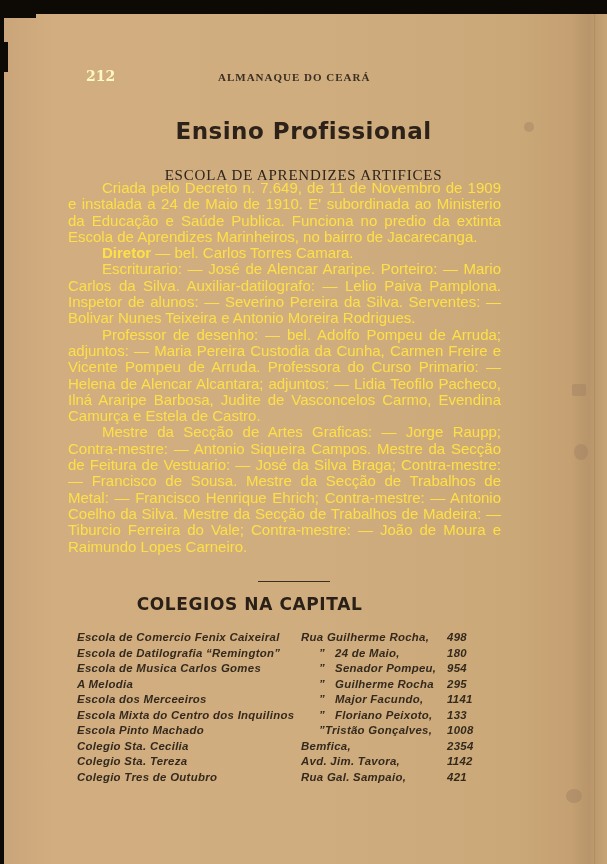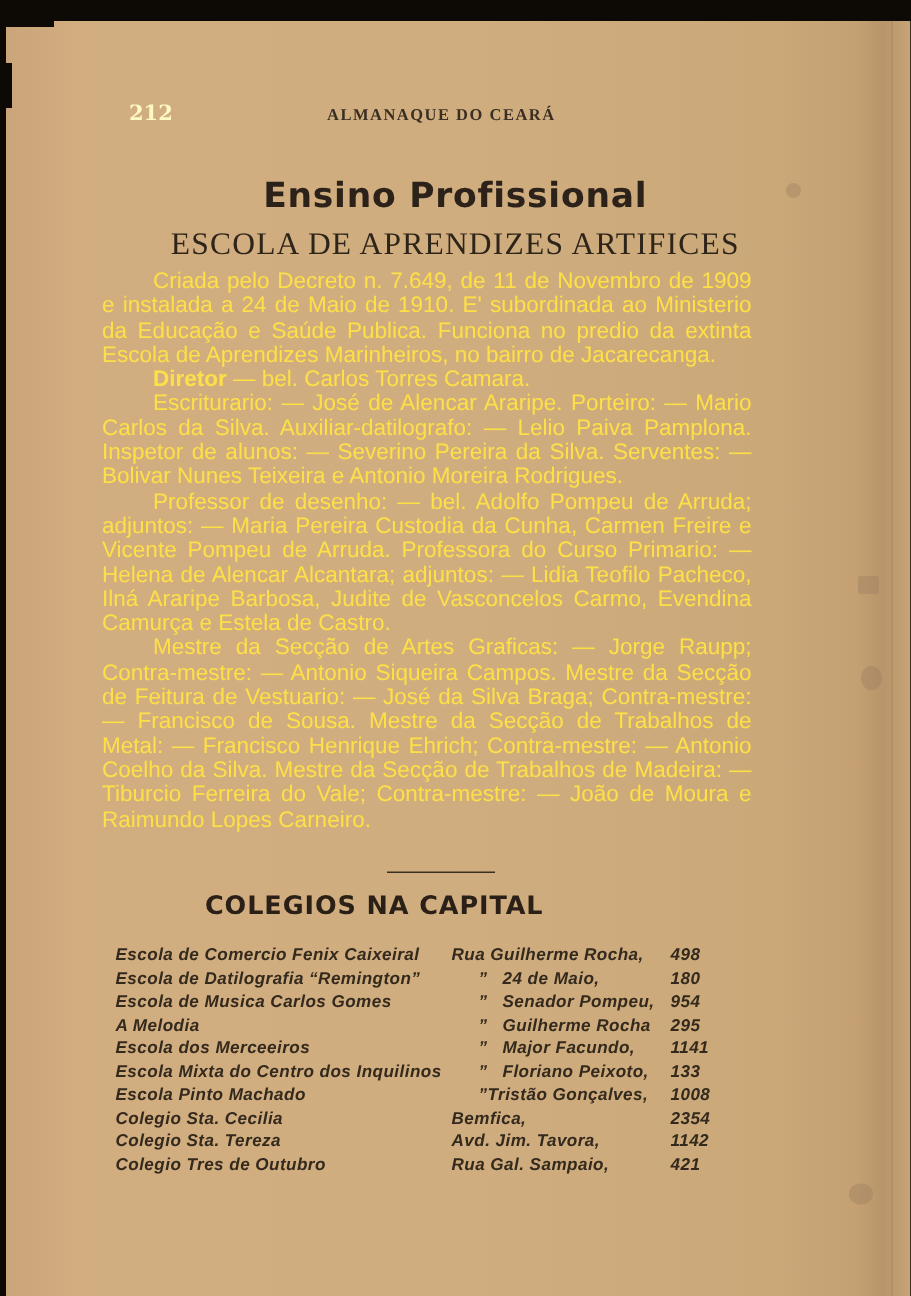--- a/index.html
+++ b/index.html
@@ -36,22 +36,22 @@
     .running-title {
       position: absolute; left: 132px; top: 3px; font-size: 11px; letter-spacing: 1px;
       font-family: "Liberation Serif", serif; font-weight: bold; color: #3a2f22;
     }
     .main-title {
       position: absolute; left: 0; width: 607px; top: 106px; text-align: center;
       font-family: "DejaVu Sans", sans-serif; font-weight: bold; font-size: 23px;
       color: #2c2219; letter-spacing: .5px; margin-top: 12px;
     }
     .subtitle {
-      position: absolute; left: 0; width: 607px; top: 150px; text-align: center;
-      font-family: "Liberation Serif", serif; font-size: 21px; letter-spacing: .8px;
+      position: absolute; left: 0; width: 607px; top: 167px; text-align: center;
+      font-family: "Liberation Serif", serif; font-size: 15px; letter-spacing: .8px;
       color: #2e251a;
     }
     .body-text {
       position: absolute; left: 68px; top: 180px; width: 433px;
       font-family: Liberation Sans, sans-serif; font-size: 15px; line-height: 16.3px;
       color: #fde047; text-align: justify;
     }
     .body-text p { margin: 0; text-indent: 34px; }
     .body-text .bold { font-weight: bold; }
     .rule {

